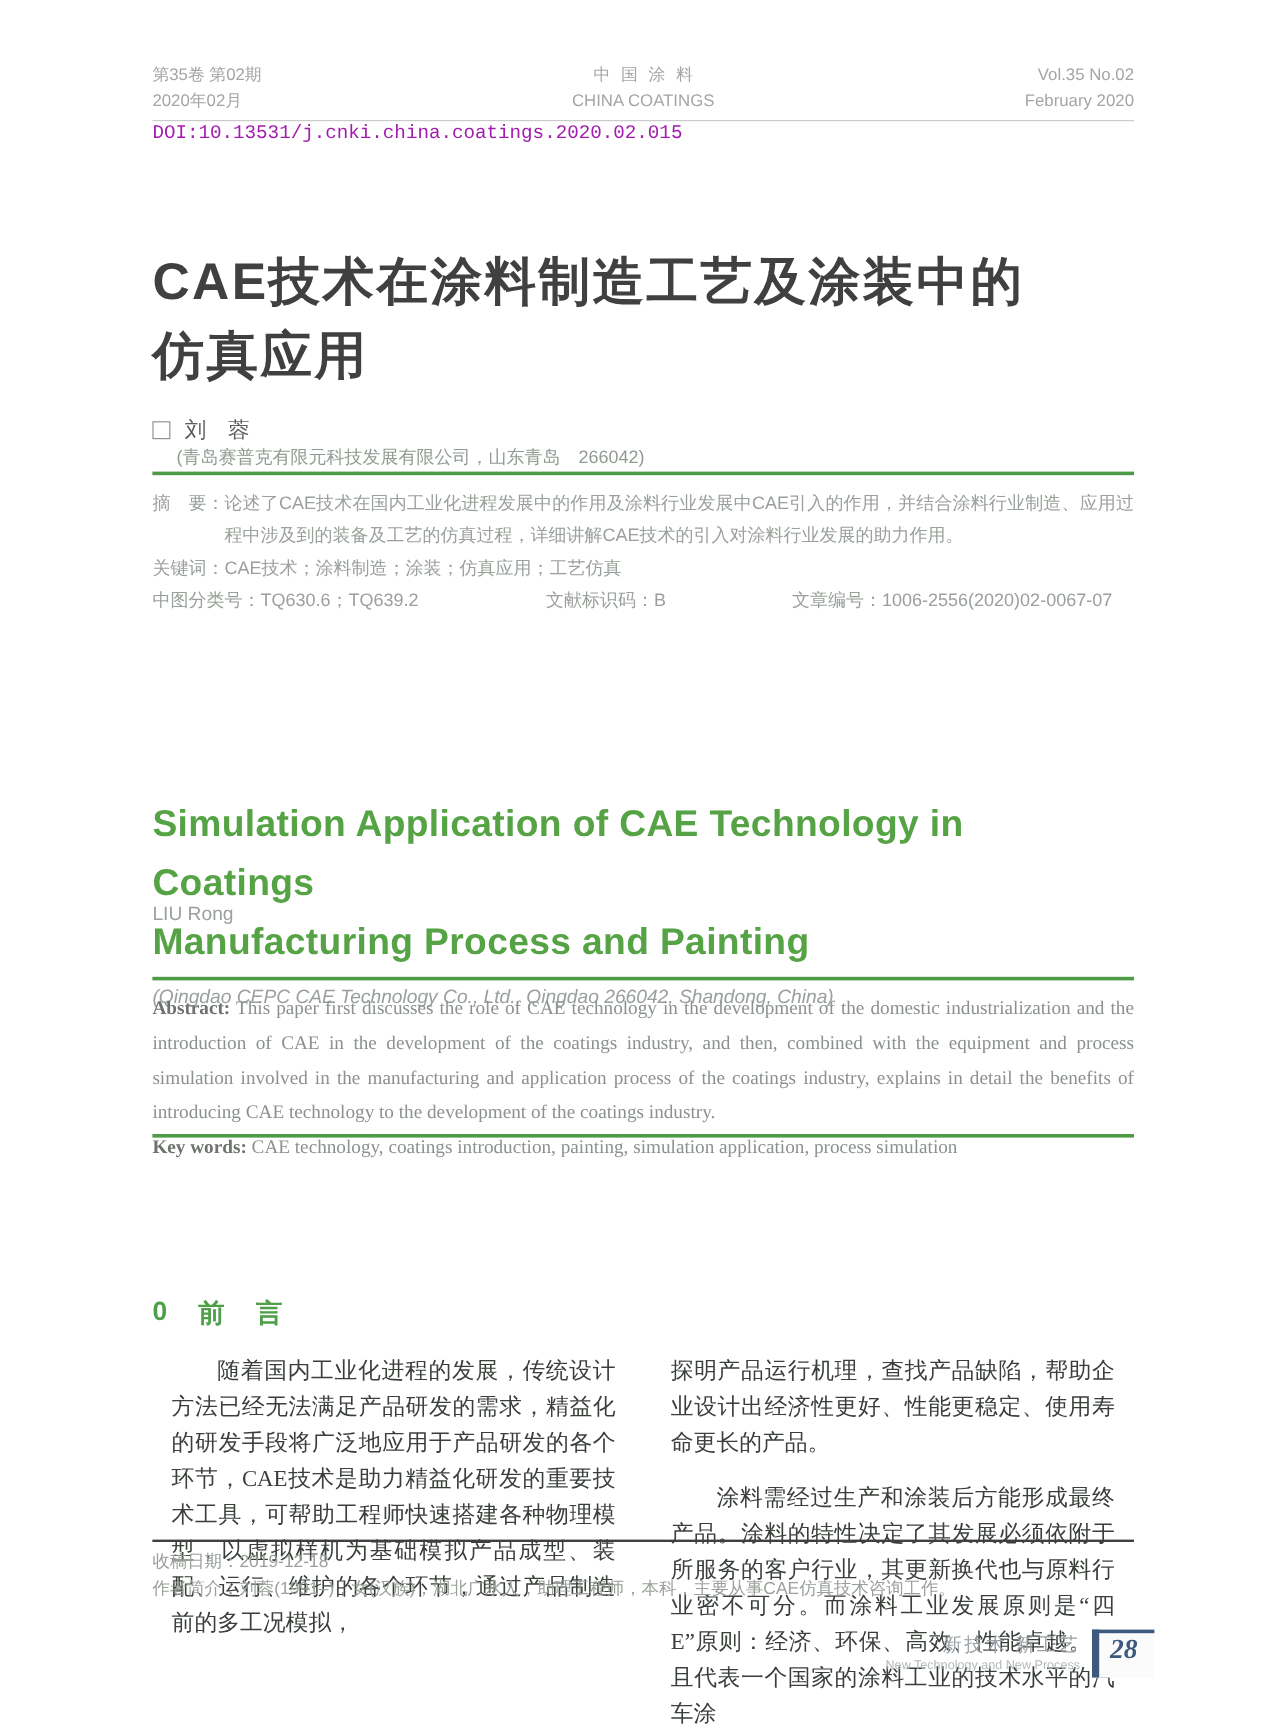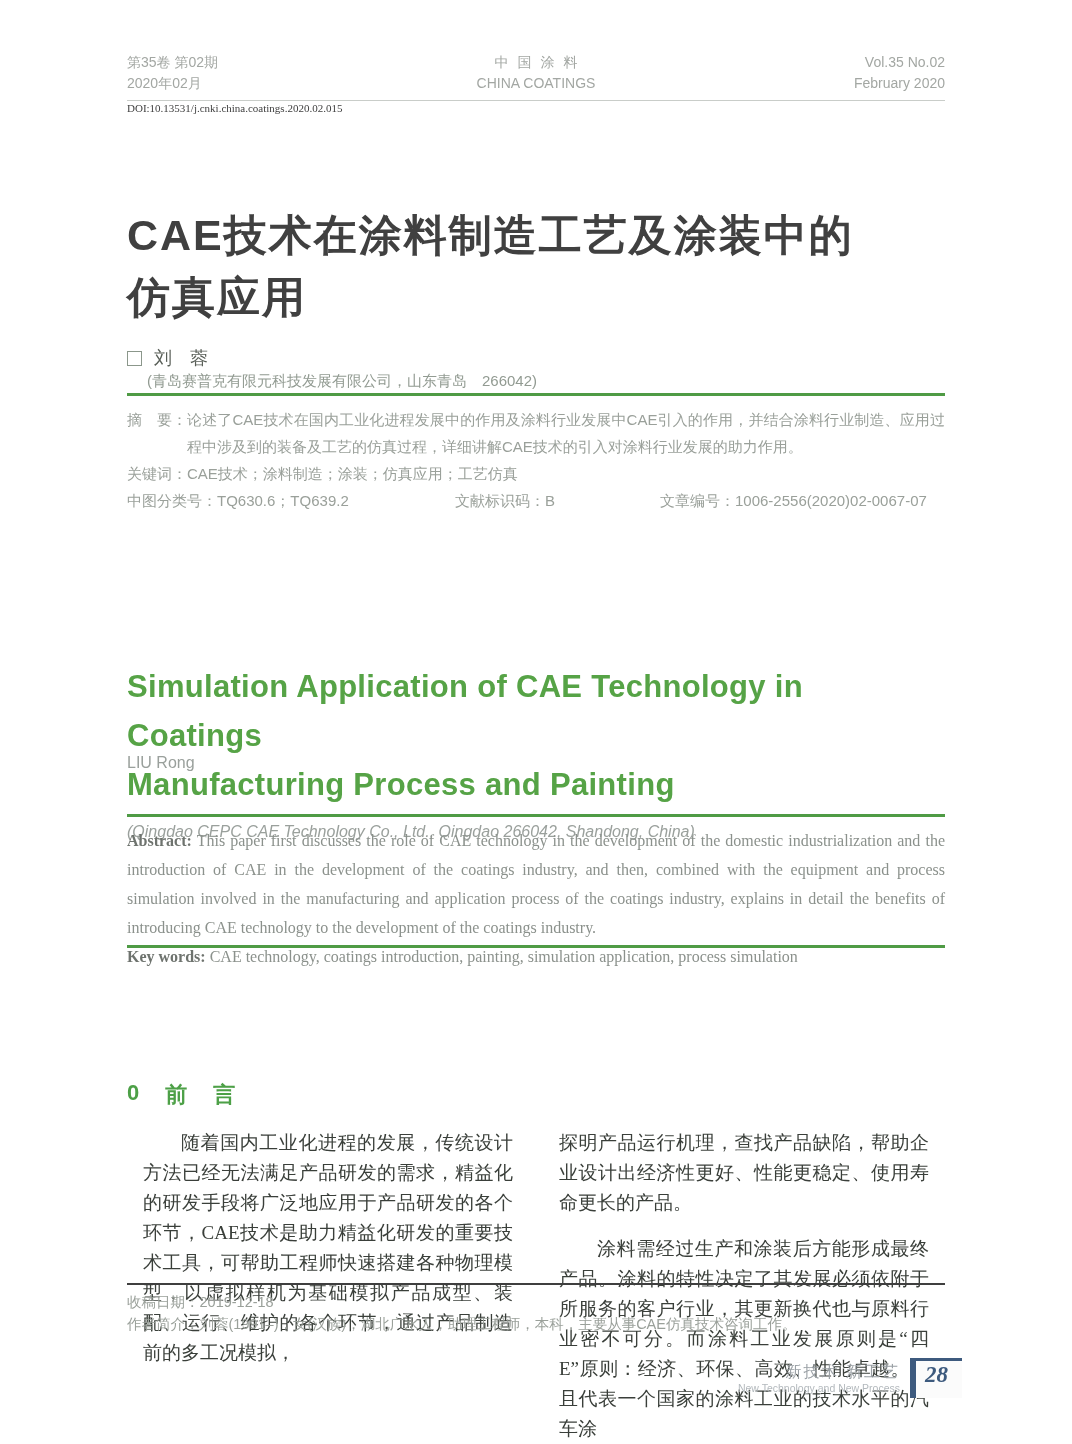--- a/index.html
+++ b/index.html
@@ -20,22 +20,22 @@
     border-bottom:1px solid #c9cdc9;
     padding-bottom:6px;
   }
   .mast-left{text-align:left;}
   .mast-center{text-align:center;}
   .mast-right{text-align:right;}
   .journal-cn{letter-spacing:9px;margin-right:-9px;}
 
   .doi{
     top:102px;
-    font-family:Liberation Serif, serif;
-    font-size:11px;color:#404040;
+    font-family:Liberation Mono, monospace;
+    font-size:16px;color:#a21caf;
   }
 
   
   .cn-title{
     top:204px;
     color:#404040;
     font-size:43px;font-weight:bold;line-height:62px;
     letter-spacing:2px;
   }
   .author-row{

